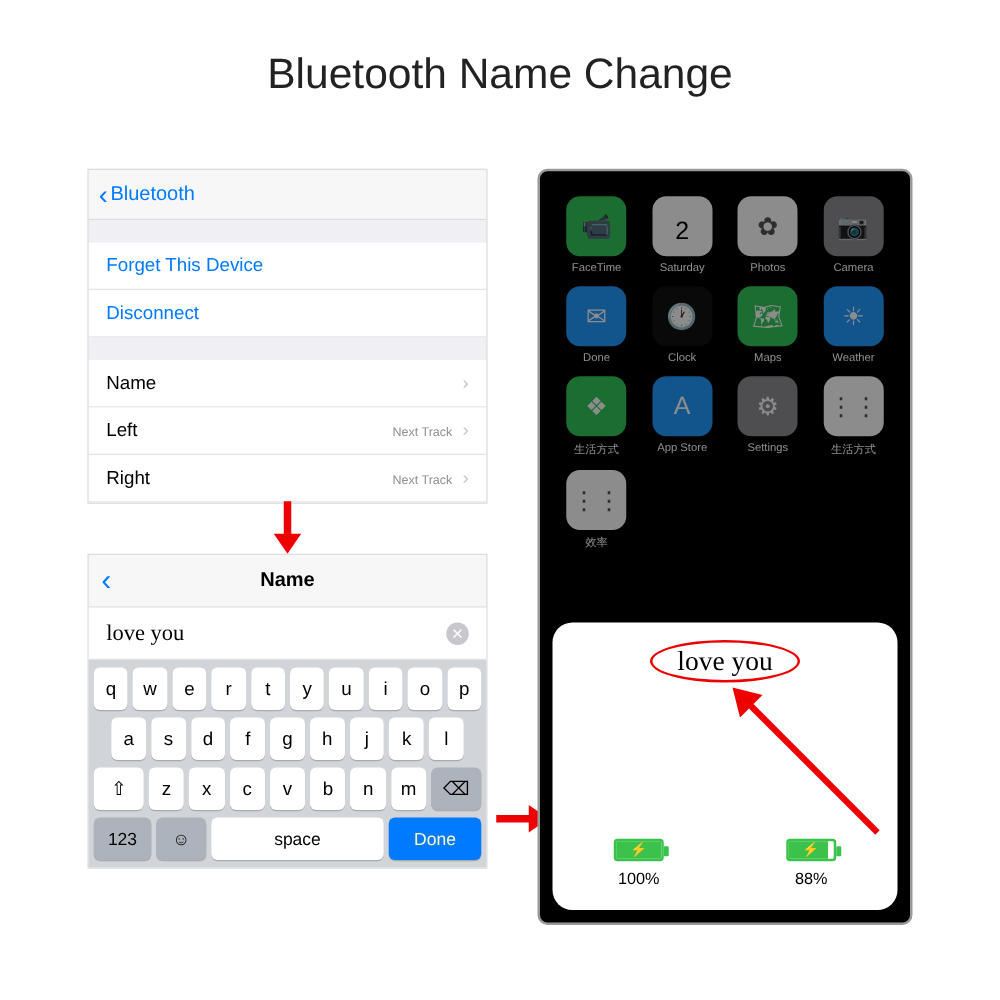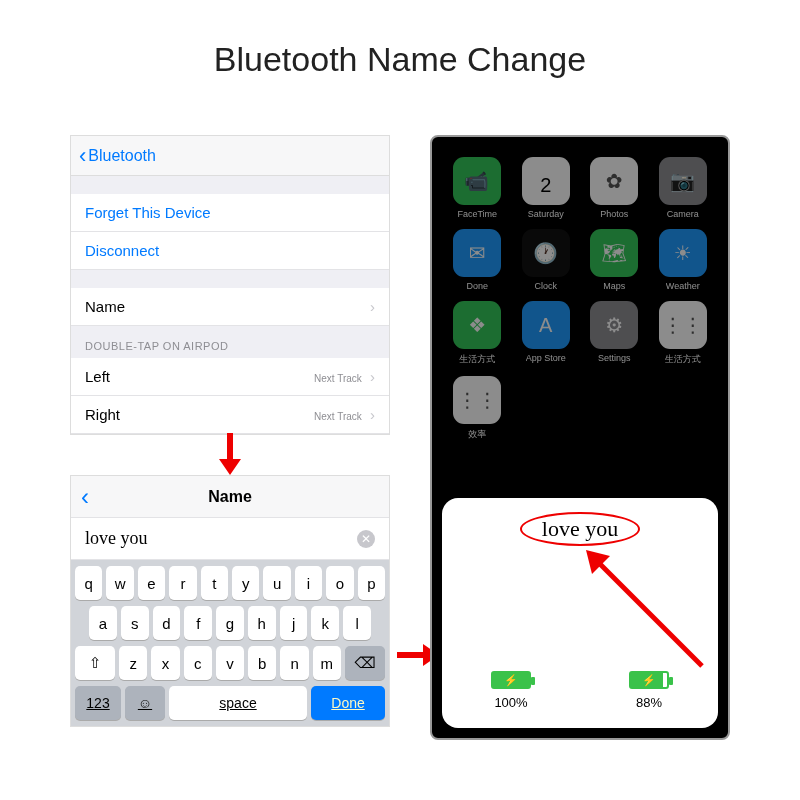--- a/index.html
+++ b/index.html
@@ -115,21 +115,21 @@
   .key {
     background: #fff; border-radius: 5px; height: 34px;
     flex: 1; display: flex; align-items: center; justify-content: center;
     font-size: 15px; box-shadow: 0 1px 0 #aaa;
   }
   .krow2 { padding: 0 14px; }
   .key-shift { flex: 0 0 40px; background: #fff; }
   .key-space { flex: 1; }
   .key-done { flex: 0 0 74px; background: #007aff; color: #fef9c3; }
   .krow-bot { display: flex; gap: 4px; }
-  .krow-bot .key { font-size: 14px; text-decoration: underline; }
+  .krow-bot .key { font-size: 14px; }
   .key-123 { flex: 0 0 46px; background: #adb3bc; }
   .key-emoji { flex: 0 0 40px; background: #adb3bc; }
   .key-del { flex: 0 0 40px; background: #adb3bc; }
   
   .arrow-right {
     position: absolute;
     left: 395px;
     top: 640px;
   }
   
@@ -225,21 +225,20 @@
       </div>
     </div>
     <div class="gap"></div>
     <div class="link-row">Forget This Device</div>
     <div class="link-row">Disconnect</div>
     <div class="gap"></div>
     <div class="cell">
       <span>Name</span>
       <span class="disclosure">›</span>
     </div>
-    <div class="section-header">DOUBLE-TAP ON AIRPOD</div>
     <div class="cell">
       <span>Left</span>
       <span><span class="detail">Next Track</span><span class="disclosure"> ›</span></span>
     </div>
     <div class="cell">
       <span>Right</span>
       <span><span class="detail">Next Track</span><span class="disclosure"> ›</span></span>
     </div>
   </div>
 

